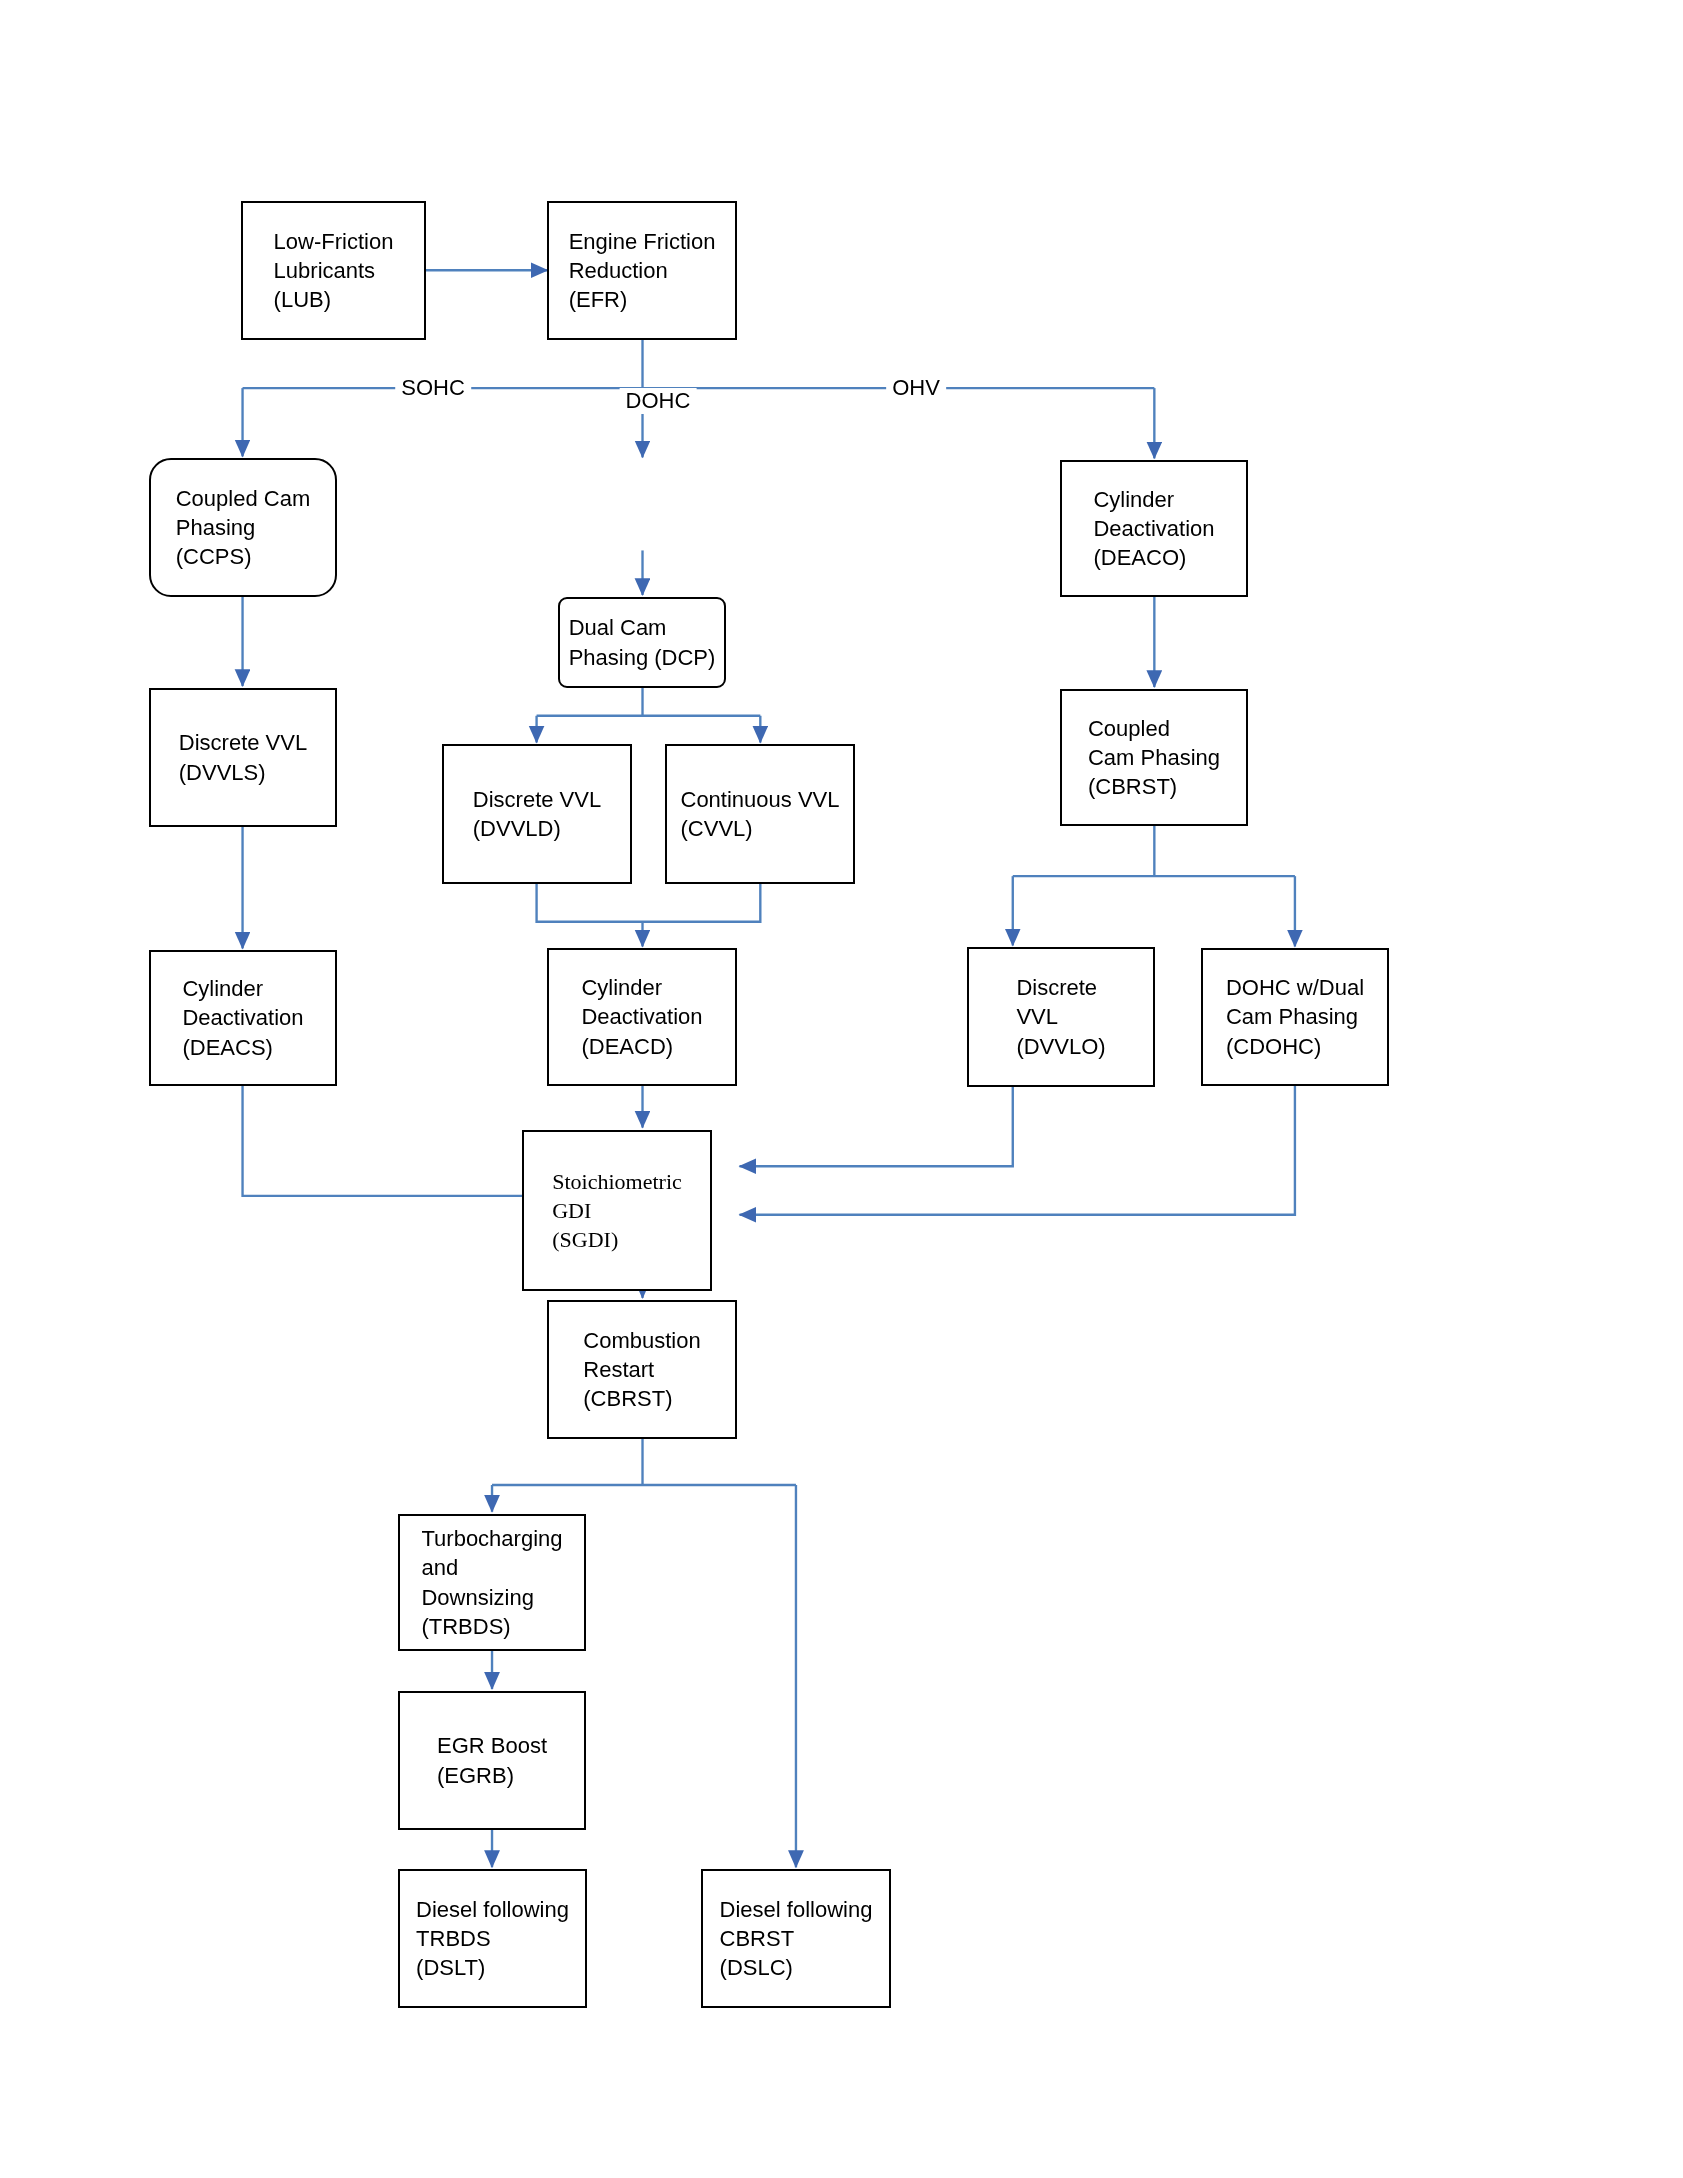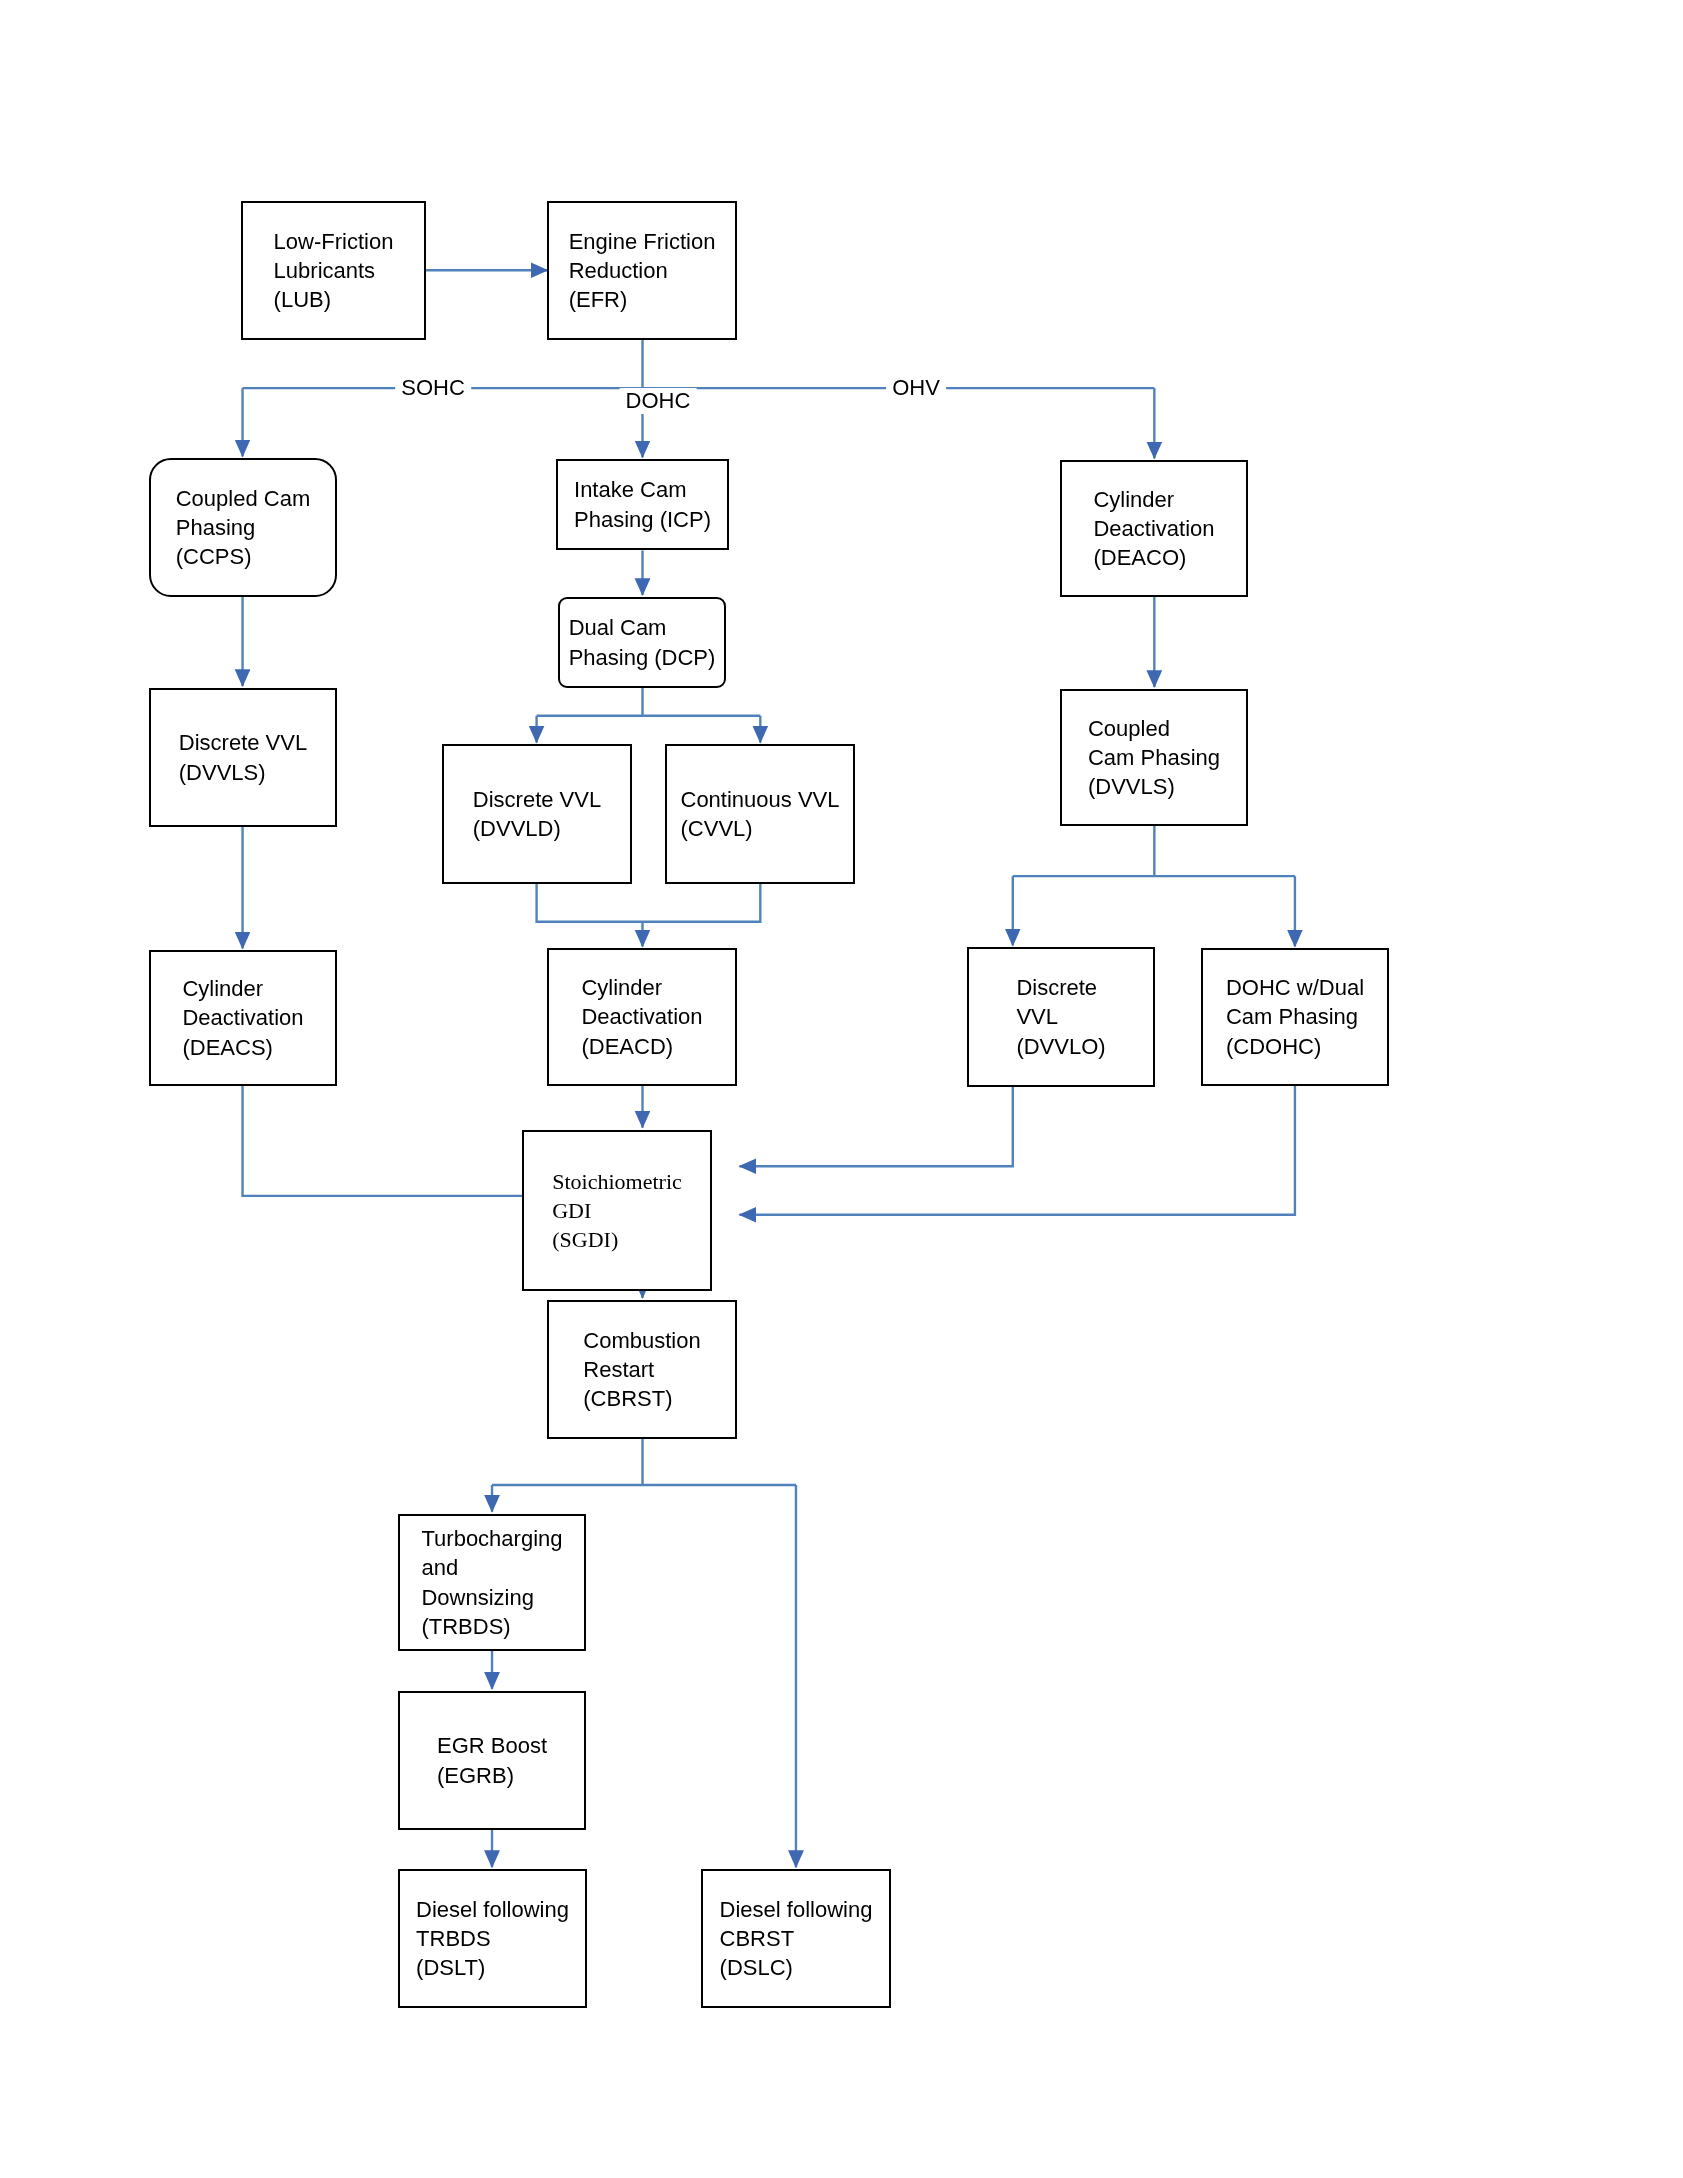--- a/index.html
+++ b/index.html
@@ -108,32 +108,30 @@
 
   <div class="node" style="left:241px; top:201px; width:185px; height:139px;">Low-Friction
 Lubricants
 (LUB)</div>
   <div class="node" style="left:547px; top:201px; width:190px; height:139px;">Engine Friction
 Reduction
 (EFR)</div>
   <div class="node" style="left:149px; top:458px; width:188px; height:139px;border-radius:22px;">Coupled Cam
 Phasing
 (CCPS)</div>
-  <div class="node" style="left:556px; top:459px; width:173px; height:91px;">Intake Cam
-Phasing (ICP)</div>
   <div class="node" style="left:1060px; top:460px; width:188px; height:137px;">Cylinder
 Deactivation
 (DEACO)</div>
   <div class="node" style="left:558px; top:597px; width:168px; height:91px;border-radius:9px;">Dual Cam
 Phasing (DCP)</div>
   <div class="node" style="left:149px; top:688px; width:188px; height:139px;">Discrete VVL
 (DVVLS)</div>
   <div class="node" style="left:1060px; top:689px; width:188px; height:137px;">Coupled
 Cam Phasing
-(DVVLS)</div>
+(CBRST)</div>
   <div class="node" style="left:442px; top:744px; width:190px; height:140px;">Discrete VVL
 (DVVLD)</div>
   <div class="node" style="left:665px; top:744px; width:190px; height:140px;">Continuous VVL
 (CVVL)</div>
   <div class="node" style="left:149px; top:950px; width:188px; height:136px;">Cylinder
 Deactivation
 (DEACS)</div>
   <div class="node" style="left:547px; top:948px; width:190px; height:138px;">Cylinder
 Deactivation
 (DEACD)</div>

